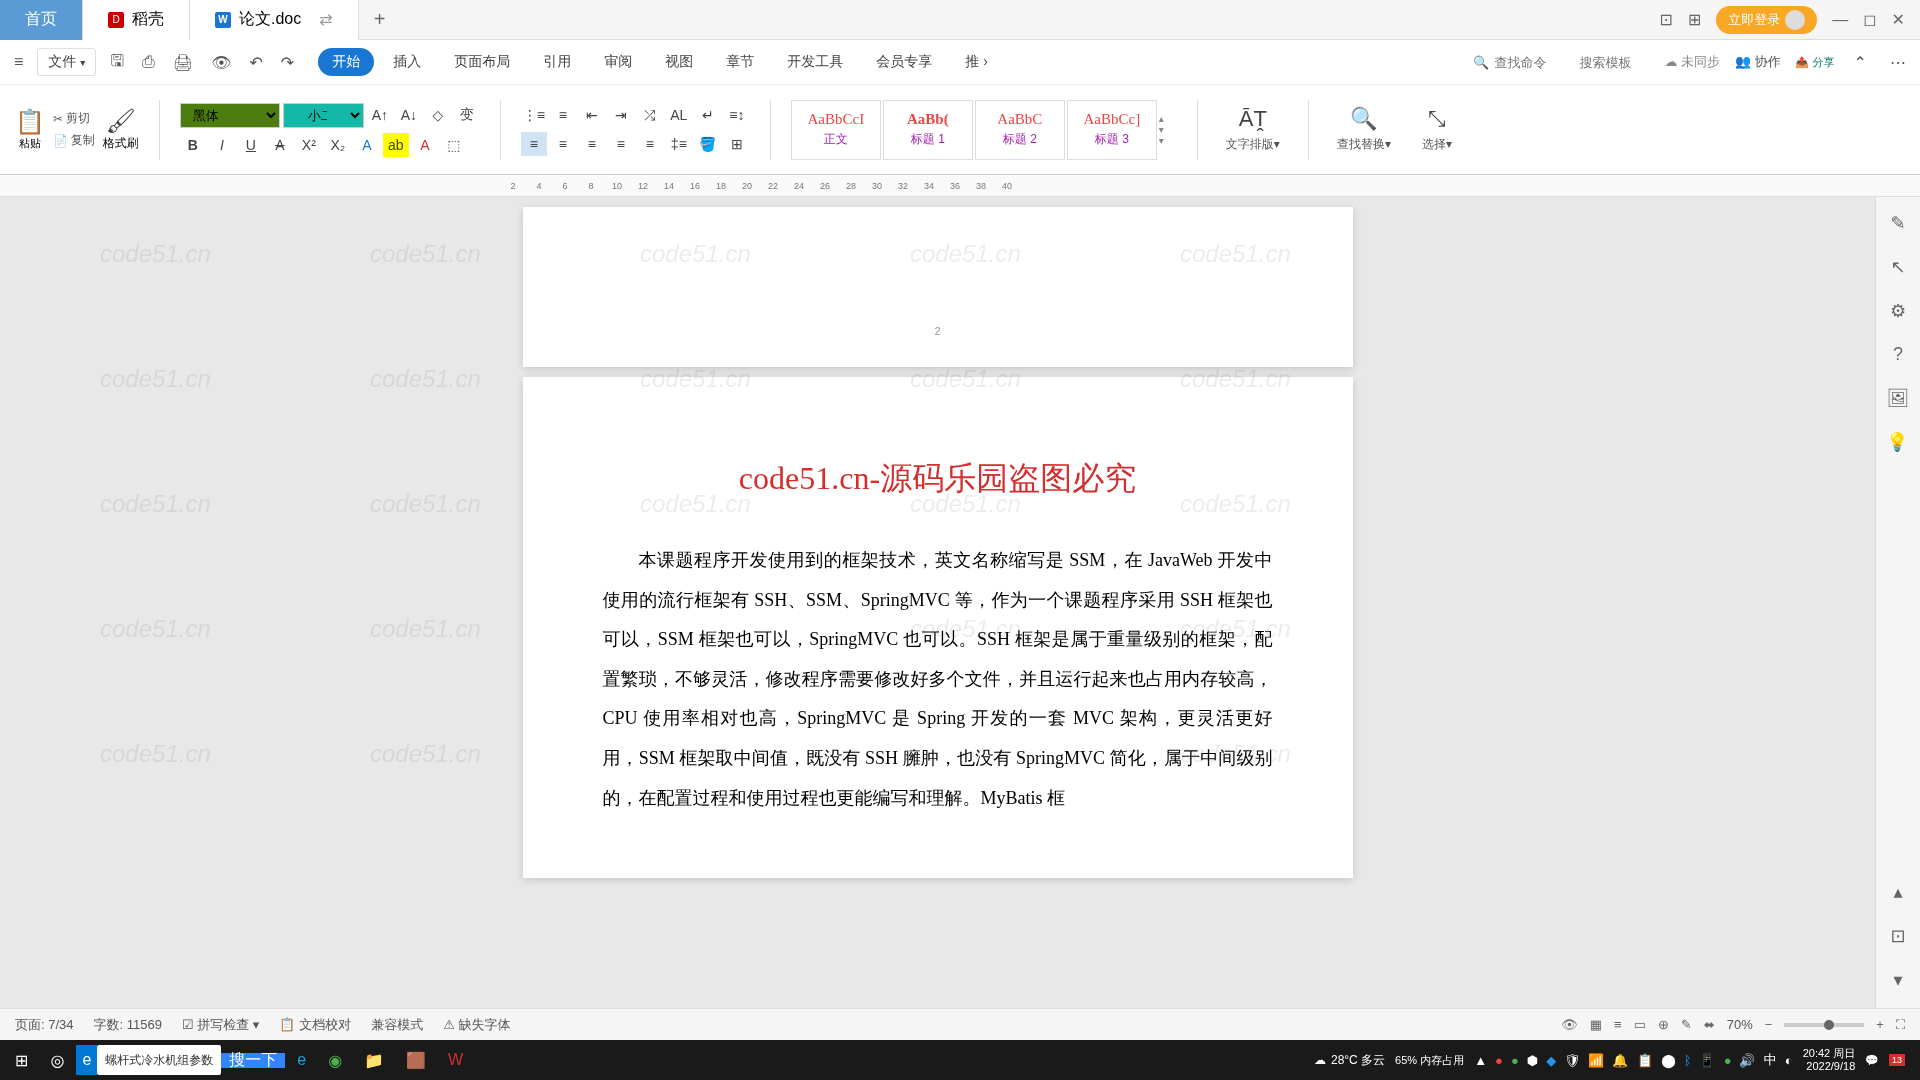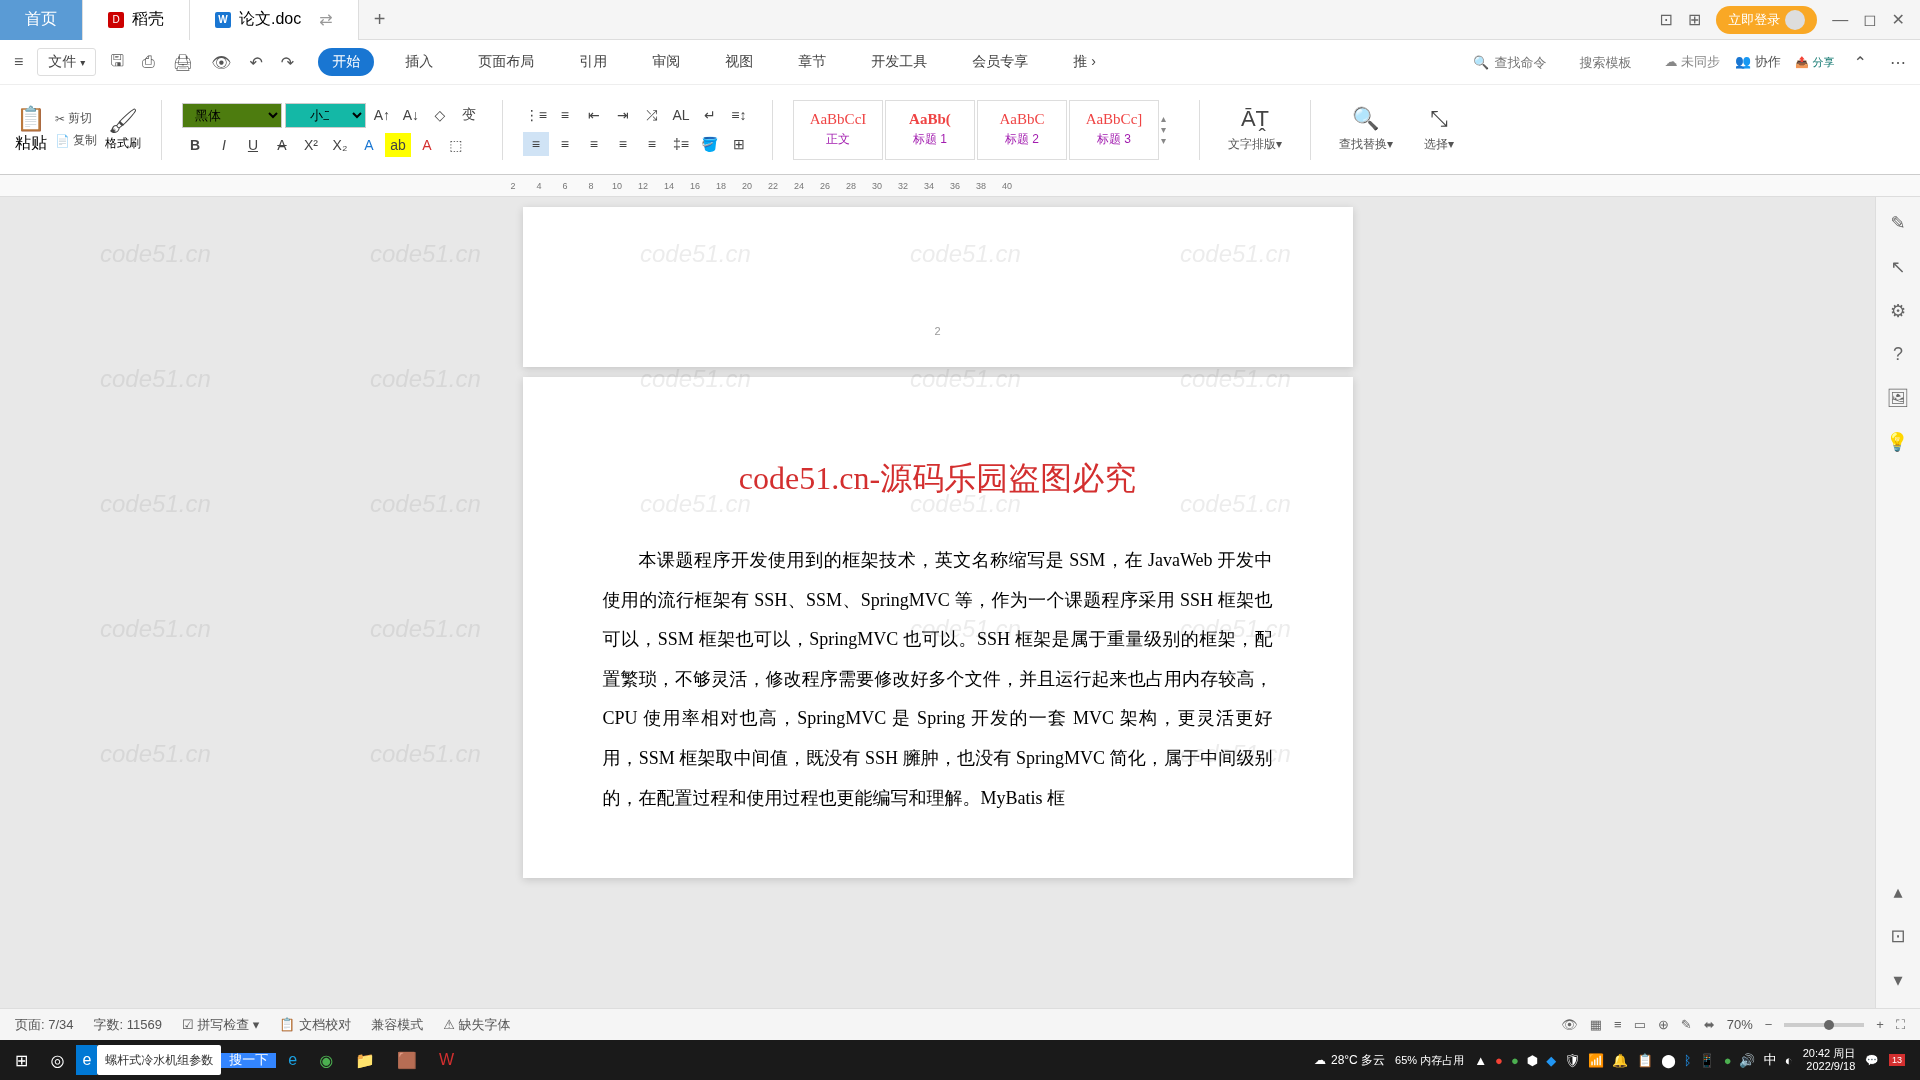--- a/index.html
+++ b/index.html
@@ -16,21 +16,21 @@
 .tab-add{padding:0 15px;color:#666;font-size:20px}
 .title-right{margin-left:auto;display:flex;align-items:center;gap:15px;padding-right:15px}
 .login-btn{background:#f9a825;color:#fff;padding:4px 12px;border-radius:15px;font-size:13px;display:flex;align-items:center;gap:5px}
 .login-btn .avatar{width:20px;height:20px;background:#ddd;border-radius:50%}
 .win-btn{color:#666;cursor:pointer}
 .menu-bar{height:45px;display:flex;align-items:center;padding:0 10px;background:#fff;border-bottom:1px solid #eee}
 .menu-left{display:flex;align-items:center;gap:10px}
 .menu-btn{padding:4px 10px;display:flex;align-items:center;gap:4px;color:#444;font-size:14px;cursor:pointer}
 .menu-btn.file{border:1px solid #ddd;border-radius:3px}
 .qat-icon{color:#555;cursor:pointer;padding:4px}
-.tabs-nav{display:flex;gap:17px;margin-left:20px}
+.tabs-nav{display:flex;gap:5px;margin-left:20px}
 .nav-tab{padding:5px 14px;font-size:14px;color:#444;cursor:pointer}
 .nav-tab.active{background:#1976d2;color:#fff;border-radius:15px}
 .menu-right{margin-left:auto;display:flex;align-items:center;gap:15px}
 .search-box{display:flex;align-items:center;gap:5px;color:#999;font-size:13px}
 .search-input{border:none;outline:none;width:70px;font-size:13px}
 .ribbon{height:90px;display:flex;align-items:center;padding:5px 15px;background:#fff;border-bottom:1px solid #ccc;gap:15px}
 .ribbon-group{display:flex;flex-direction:column;align-items:center;gap:3px}
 .ribbon-group.h{flex-direction:row;gap:8px}
 .ribbon-col{display:flex;flex-direction:column;gap:5px}
 .paste-btn{text-align:center;cursor:pointer}
@@ -66,21 +66,21 @@
 .side-panel{position:absolute;right:0;top:197px;bottom:45px;width:45px;background:#f5f5f5;border-left:1px solid #ddd;display:flex;flex-direction:column;align-items:center;padding-top:15px;gap:22px}
 .side-icon{color:#666;cursor:pointer;font-size:18px}
 .status-bar{position:absolute;bottom:40px;left:0;right:0;height:32px;background:#f5f5f5;border-top:1px solid #ddd;display:flex;align-items:center;padding:0 15px;font-size:13px;color:#555;gap:20px}
 .status-right{margin-left:auto;display:flex;align-items:center;gap:12px}
 .status-icon{cursor:pointer;color:#666}
 .zoom-slider{width:80px;height:4px;background:#ccc;position:relative}
 .zoom-thumb{position:absolute;width:10px;height:10px;background:#666;border-radius:50%;top:-3px;left:50%}
 .taskbar{position:absolute;bottom:0;left:0;right:0;height:40px;background:#1a1a1a;display:flex;align-items:center;padding:0 5px;gap:2px}
 .tb-item{height:40px;padding:0 10px;display:flex;align-items:center;cursor:pointer;color:#fff}
 .tb-search{background:#fff;padding:0 8px;height:30px;display:flex;align-items:center;font-size:12px;color:#333;border-radius:2px}
-.tb-search-btn{background:#3385ff;color:#fff;padding:0 8px;height:15px;display:flex;align-items:center;font-size:13px}
+.tb-search-btn{background:#3385ff;color:#fff;padding:0 8px;height:15px;display:flex;align-items:center;font-size:16px}
 .tb-right{margin-left:auto;display:flex;align-items:center;gap:10px;color:#fff;font-size:11px;padding-right:10px}
 .tb-tray{display:flex;gap:8px;align-items:center}
 .tb-tray span{font-size:13px}
 .tb-clock{text-align:right;line-height:1.2}
 .weather{display:flex;align-items:center;gap:5px;color:#fff;font-size:12px}
 </style>
 </head>
 <body>
 
 <div class="title-bar">
@@ -146,21 +146,21 @@
     <span style="color:#0f766e;font-size:11px">📤 <span>分享</span></span>
     <span class="qat-icon">⌃</span>
     <span class="qat-icon">⋯</span>
   </div>
 </div>
 
 <div class="ribbon">
   <div class="ribbon-group h">
     <div class="paste-btn">
         <div class="paste-icon">📋</div>
-        <div style="font-size:16px">粘贴</div>
+        <div style="font-size:11px">粘贴</div>
       </div>
     <div class="ribbon-col">
       <div class="small-btn">✂ <span>剪切</span></div>
       <div class="small-btn">📄 <span>复制</span></div>
     </div>
     <div class="paste-btn">
         <div class="paste-icon">🖌</div>
         <div style="font-size:12px">格式刷</div>
       </div>
   </div>

